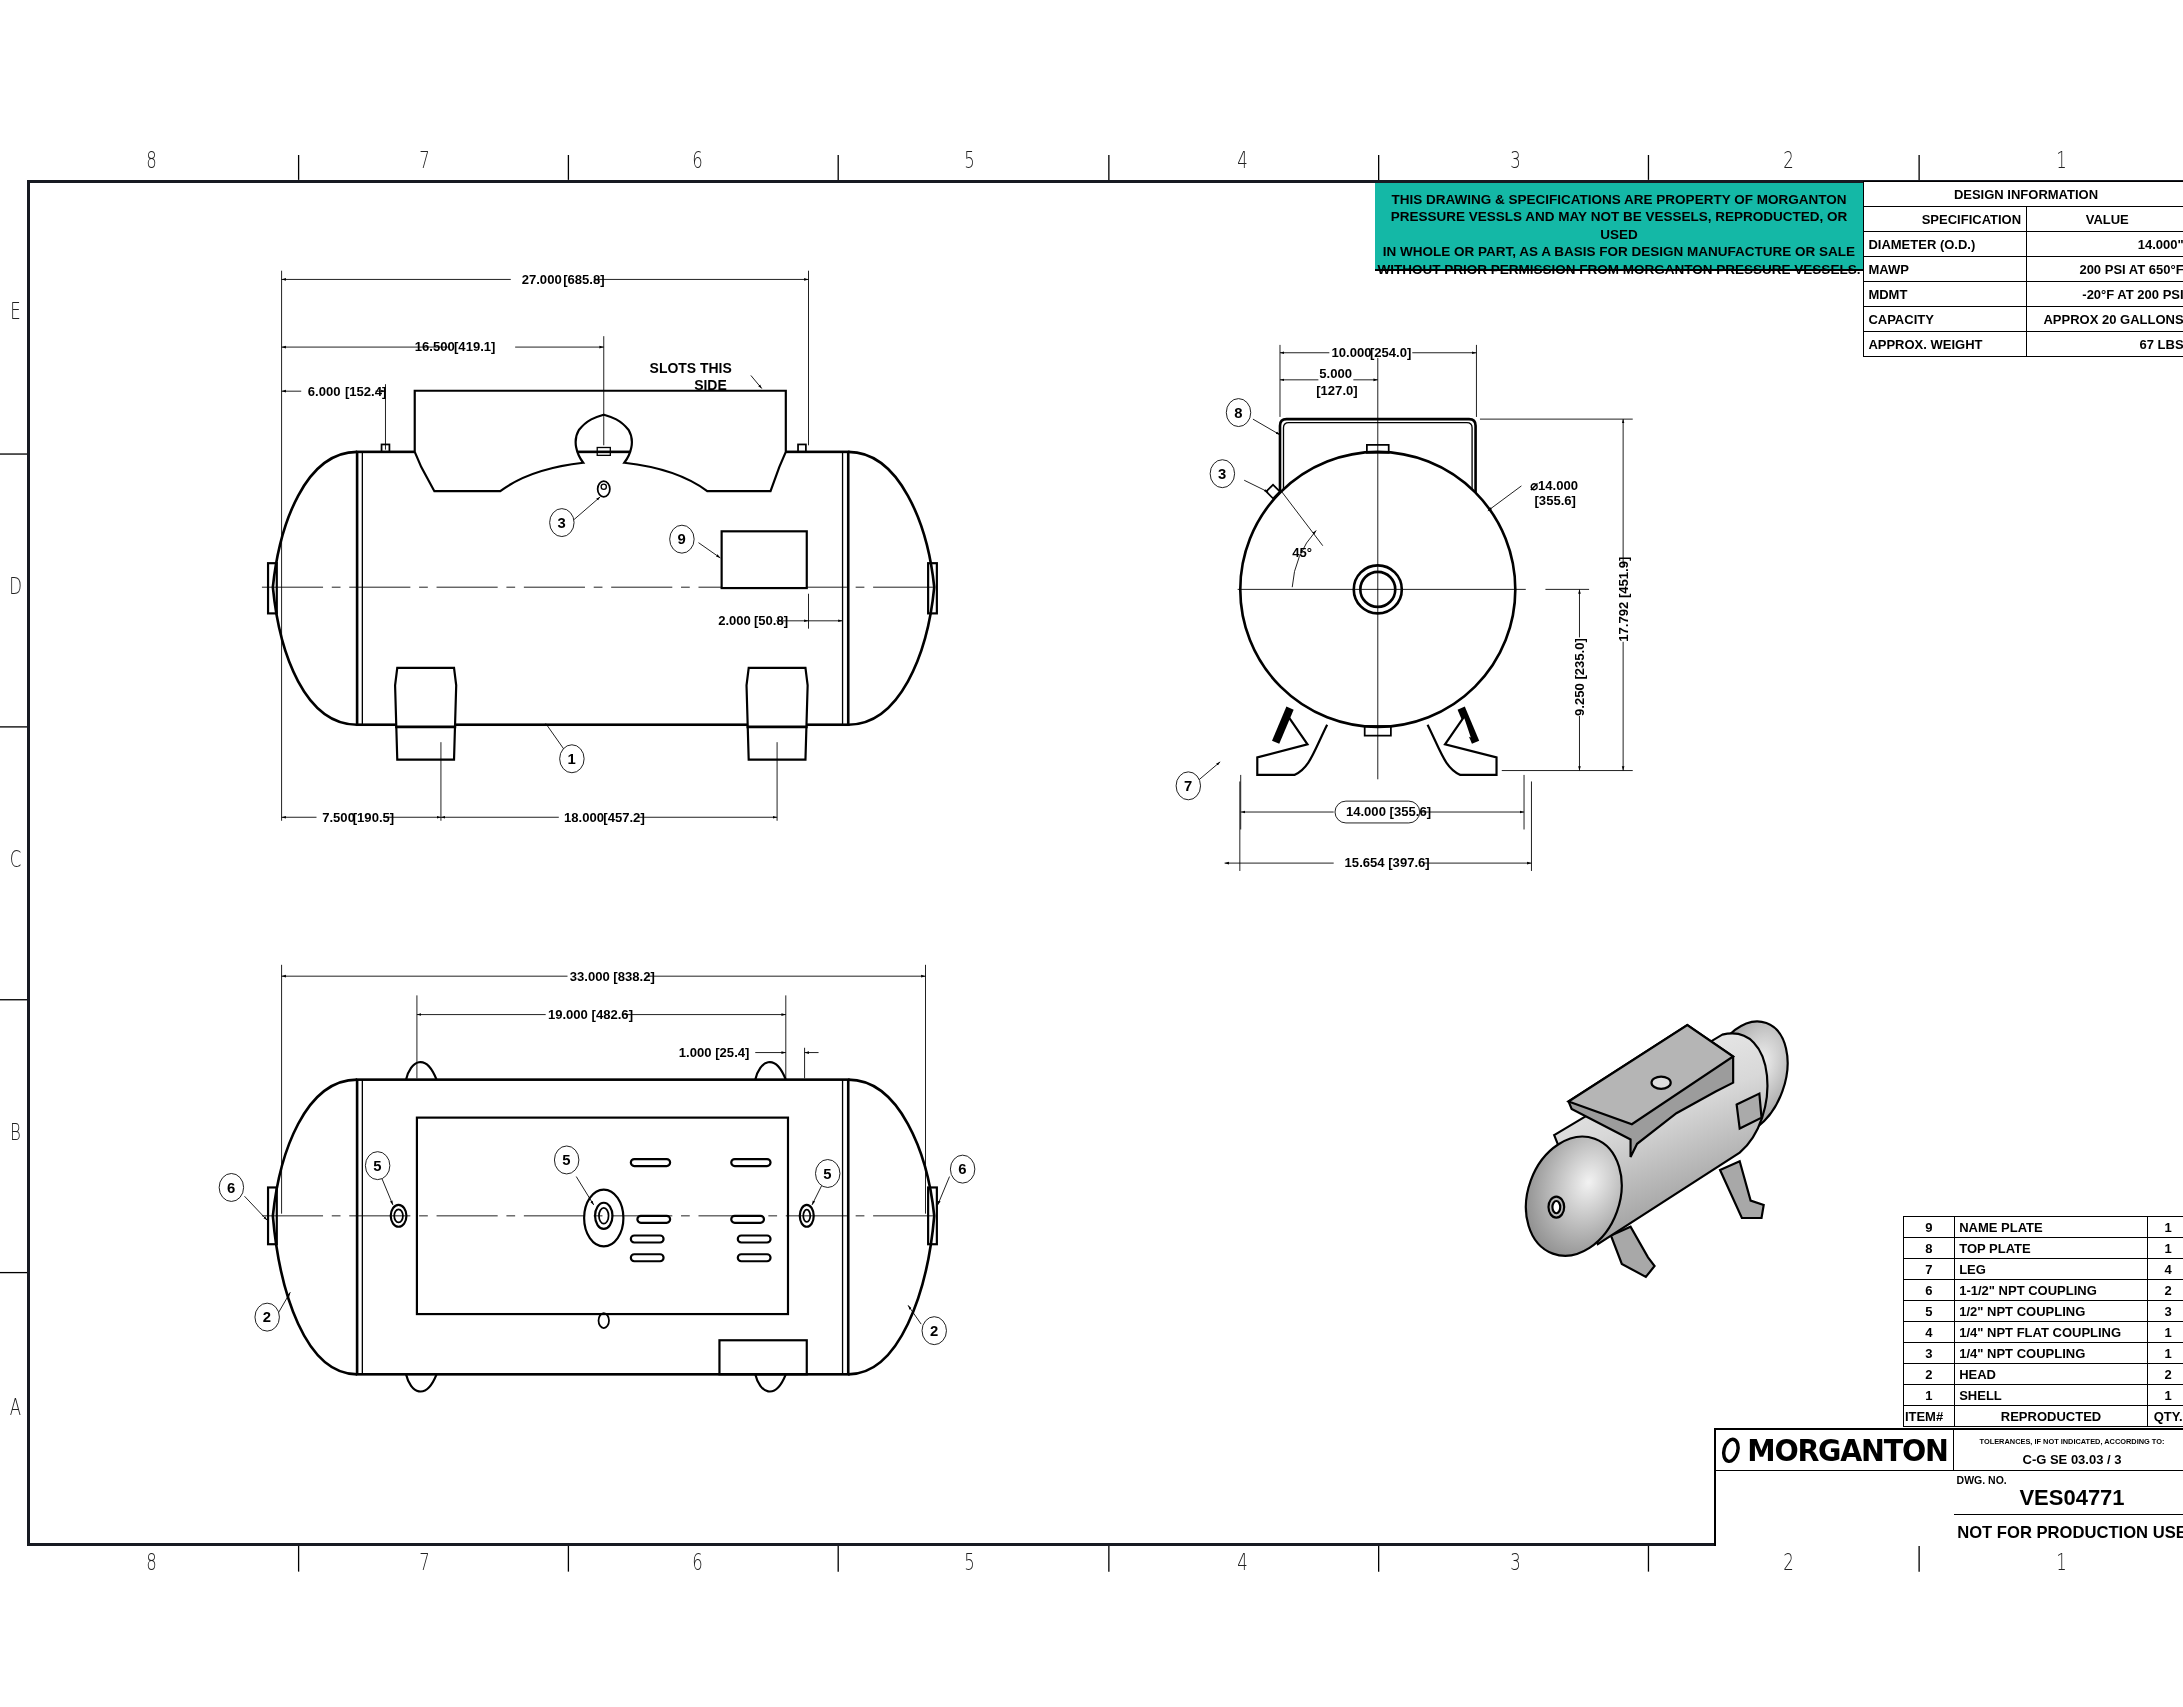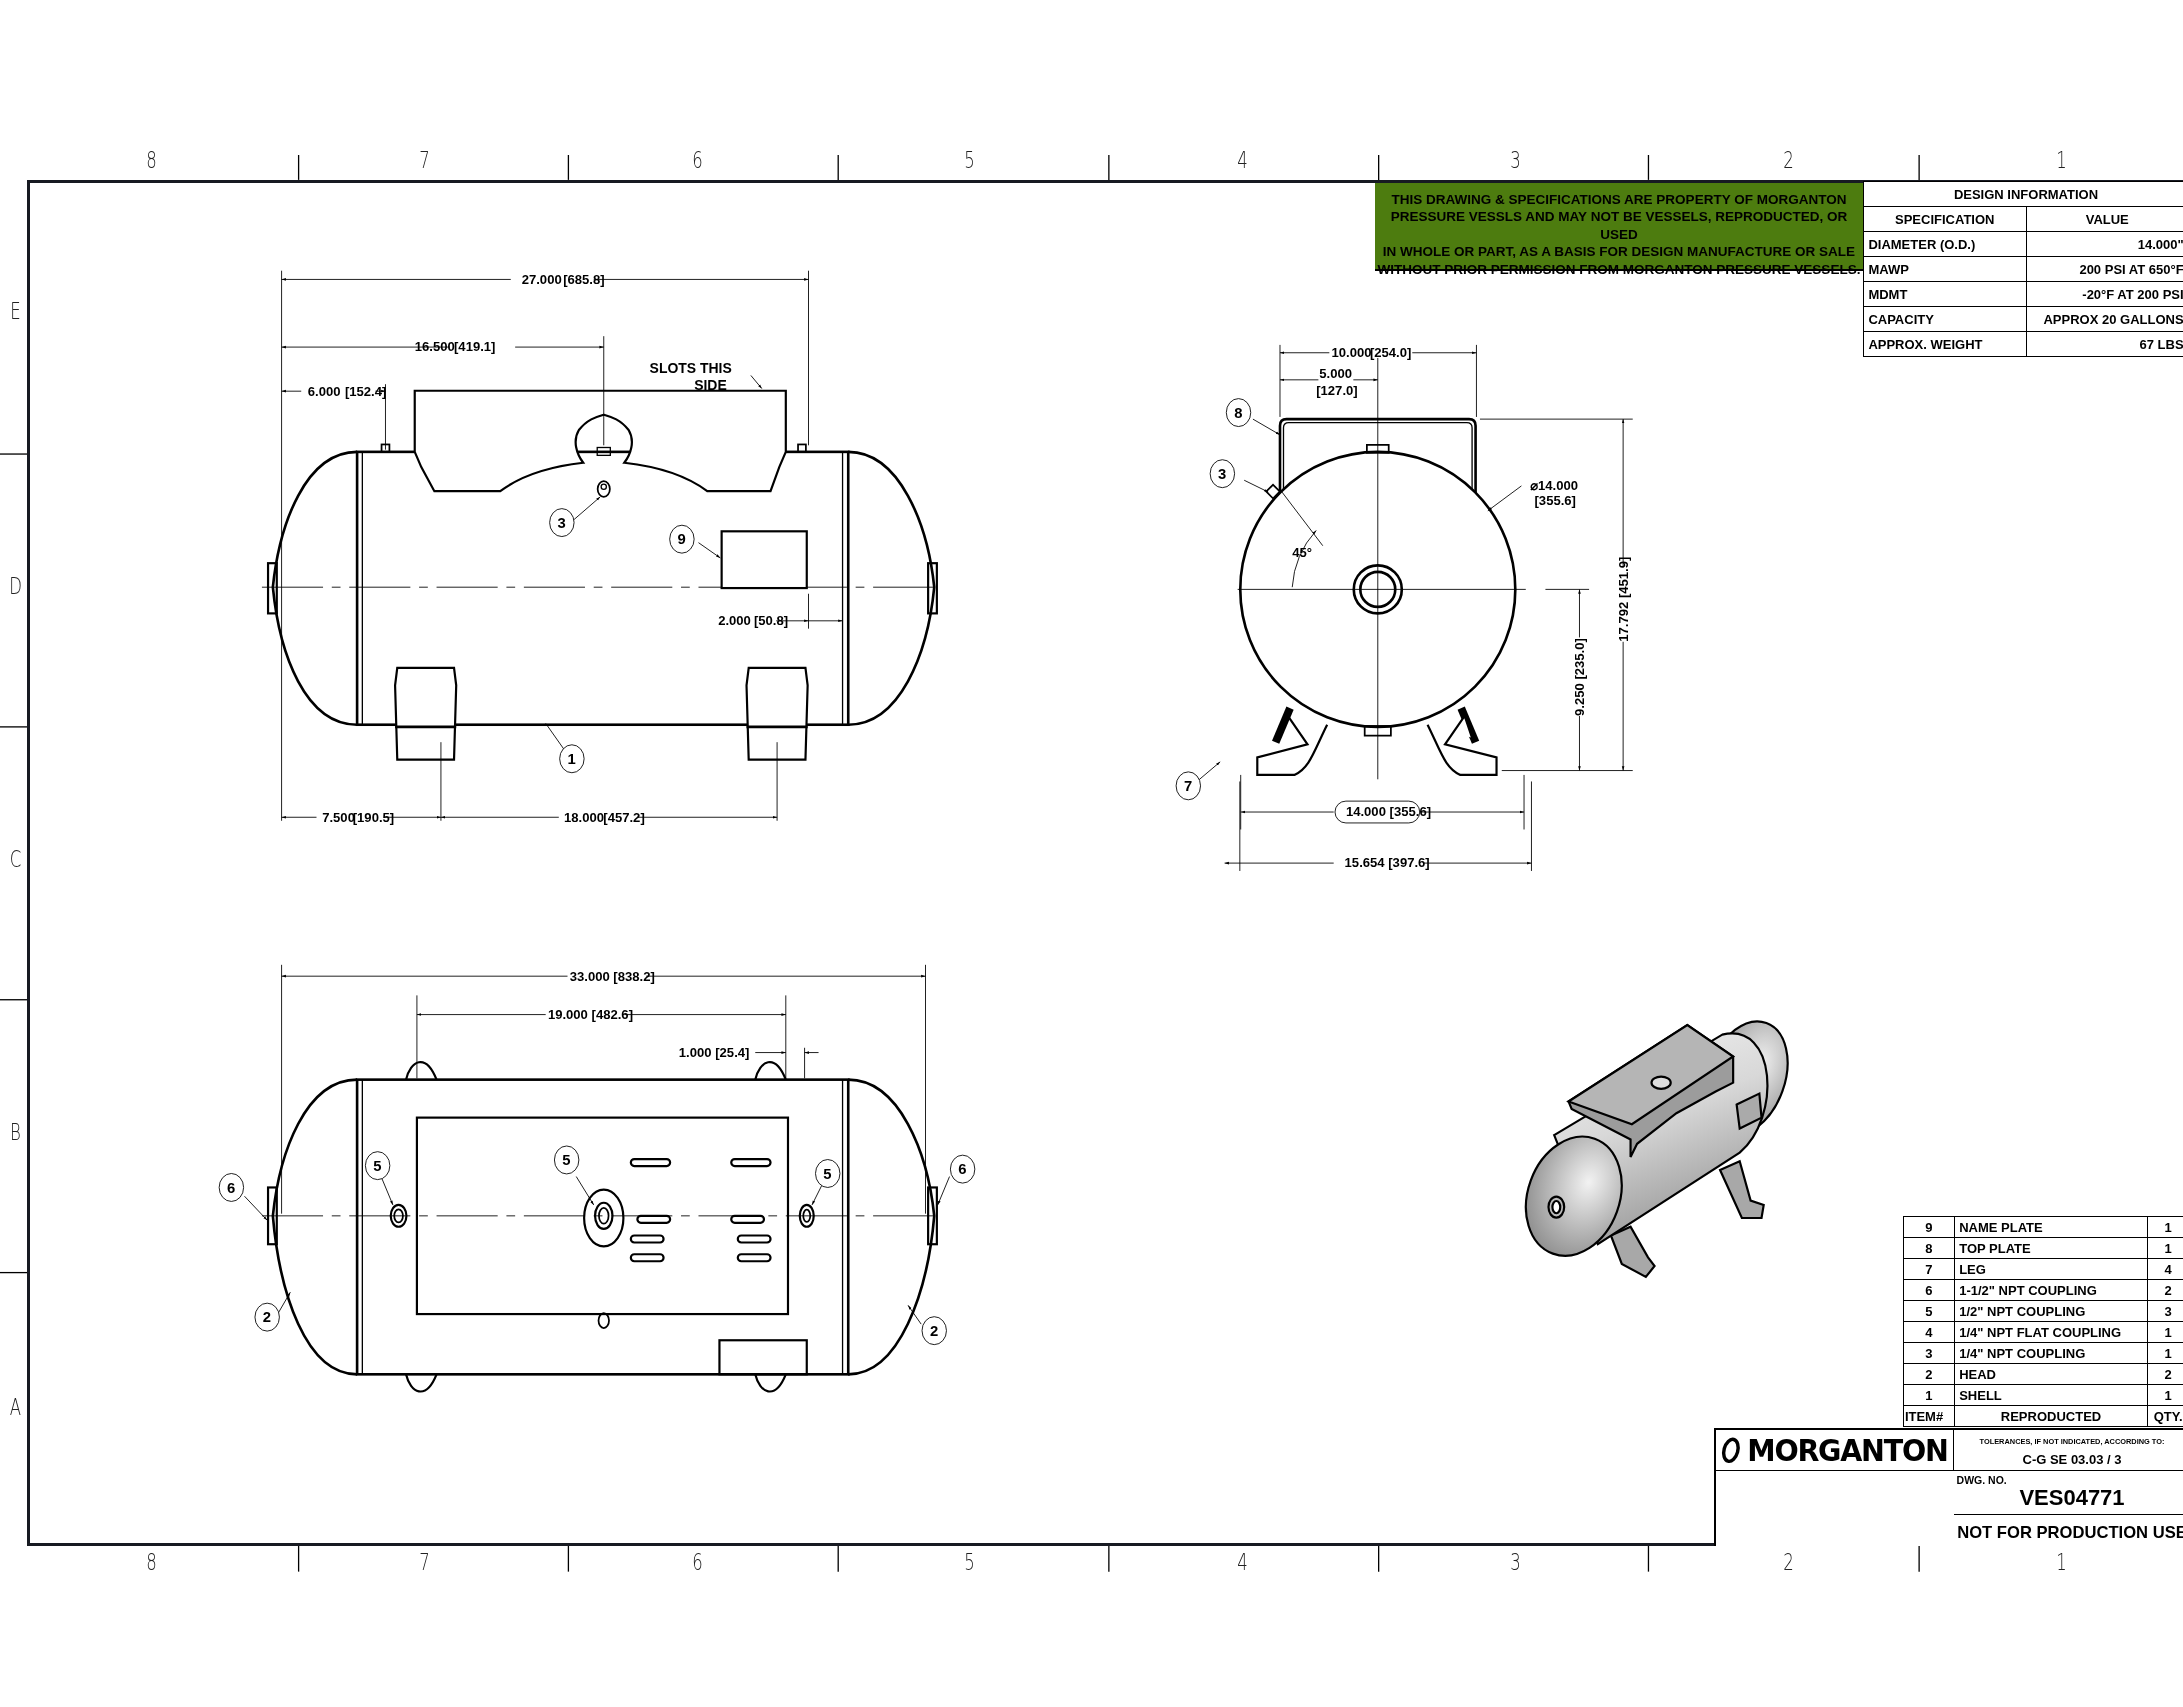--- a/index.html
+++ b/index.html
@@ -1,20 +1,20 @@
 <!DOCTYPE html>
 <html style="font-size:7px"><head>
 <meta charset="utf-8">
 <style>
   html, body { margin:0; padding:0; background:#ffffff; }
   body { width:2209px; height:1707px; position:relative; overflow:hidden; font-family:"Liberation Sans", sans-serif; color:#000; }
   #sheet { position:absolute; left:0; top:0; width:2209px; height:1707px; }
   .zone-label { position:absolute; font-family:"DejaVu Sans", sans-serif; font-weight:200; font-size:23.6px; color:#222; transform:scaleX(0.7); transform-origin:center; width:35px; text-align:center; }
   .frame { position:absolute; left:27px; top:180px; width:2165px; height:1366px; border:3.5px solid #171a22; box-sizing:border-box; }
-  .tb { position:absolute; background:#4d7c0f; box-sizing:border-box; }
+  .tb { position:absolute; background:#14b8a6; box-sizing:border-box; }
   .tb-text { font-family:"Liberation Sans", sans-serif; font-weight:bold; color:#000; }
   table.grid { border-collapse:collapse; position:absolute; background:#fff; }
   table.grid td { border:1.7px solid #000; padding:0 4.4px; font-weight:bold; font-family:"Liberation Sans", sans-serif; white-space:nowrap; overflow:hidden; }
   .dim { font-family:"Liberation Sans", sans-serif; font-weight:bold; font-size:30px; fill:#000; }
   .balloon-t { font-family:"Liberation Sans", sans-serif; font-weight:bold; font-size:34px; fill:#000; }
   svg text { font-family:"Liberation Sans", sans-serif; }
 </style>
 </head>
 <body>
 
@@ -396,21 +396,21 @@
     <div class="tb-text">IN WHOLE OR PART, AS A BASIS FOR DESIGN MANUFACTURE OR SALE</div>
     <div class="tb-text">WITHOUT PRIOR PERMISSION FROM MORGANTON PRESSURE VESSELS.</div>
   </div>
 
   <table class="grid" style="left:1863px;top:181px;width:326px;font-size:13px;">
     <tbody>
         <tr style="height:25px">
           <td colspan="2" style="text-align:center">DESIGN INFORMATION</td>
         </tr>
     <tr style="height:25px">
-      <td style="text-align:center;width:50%">SPECIFICATION</td>
+      <td style="text-align:right;width:50%">SPECIFICATION</td>
       <td style="text-align:center">VALUE</td>
     </tr>
     <tr style="height:25px">
           <td>DIAMETER (O.D.)</td>
           <td style="text-align:right">14.000"</td>
         </tr>
     <tr style="height:25px">
           <td>MAWP</td>
           <td style="text-align:right">200 PSI AT 650°F</td>
         </tr>

